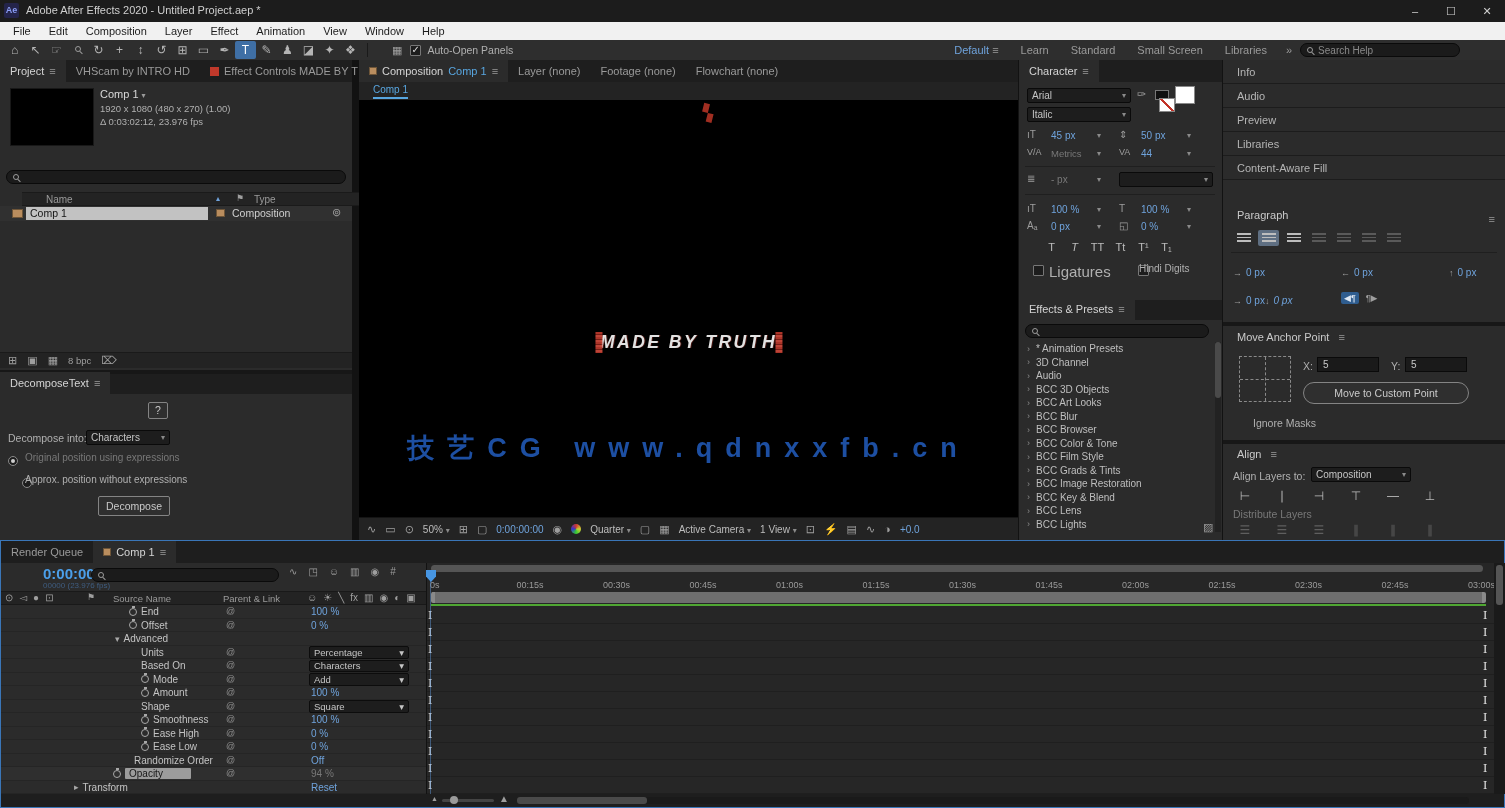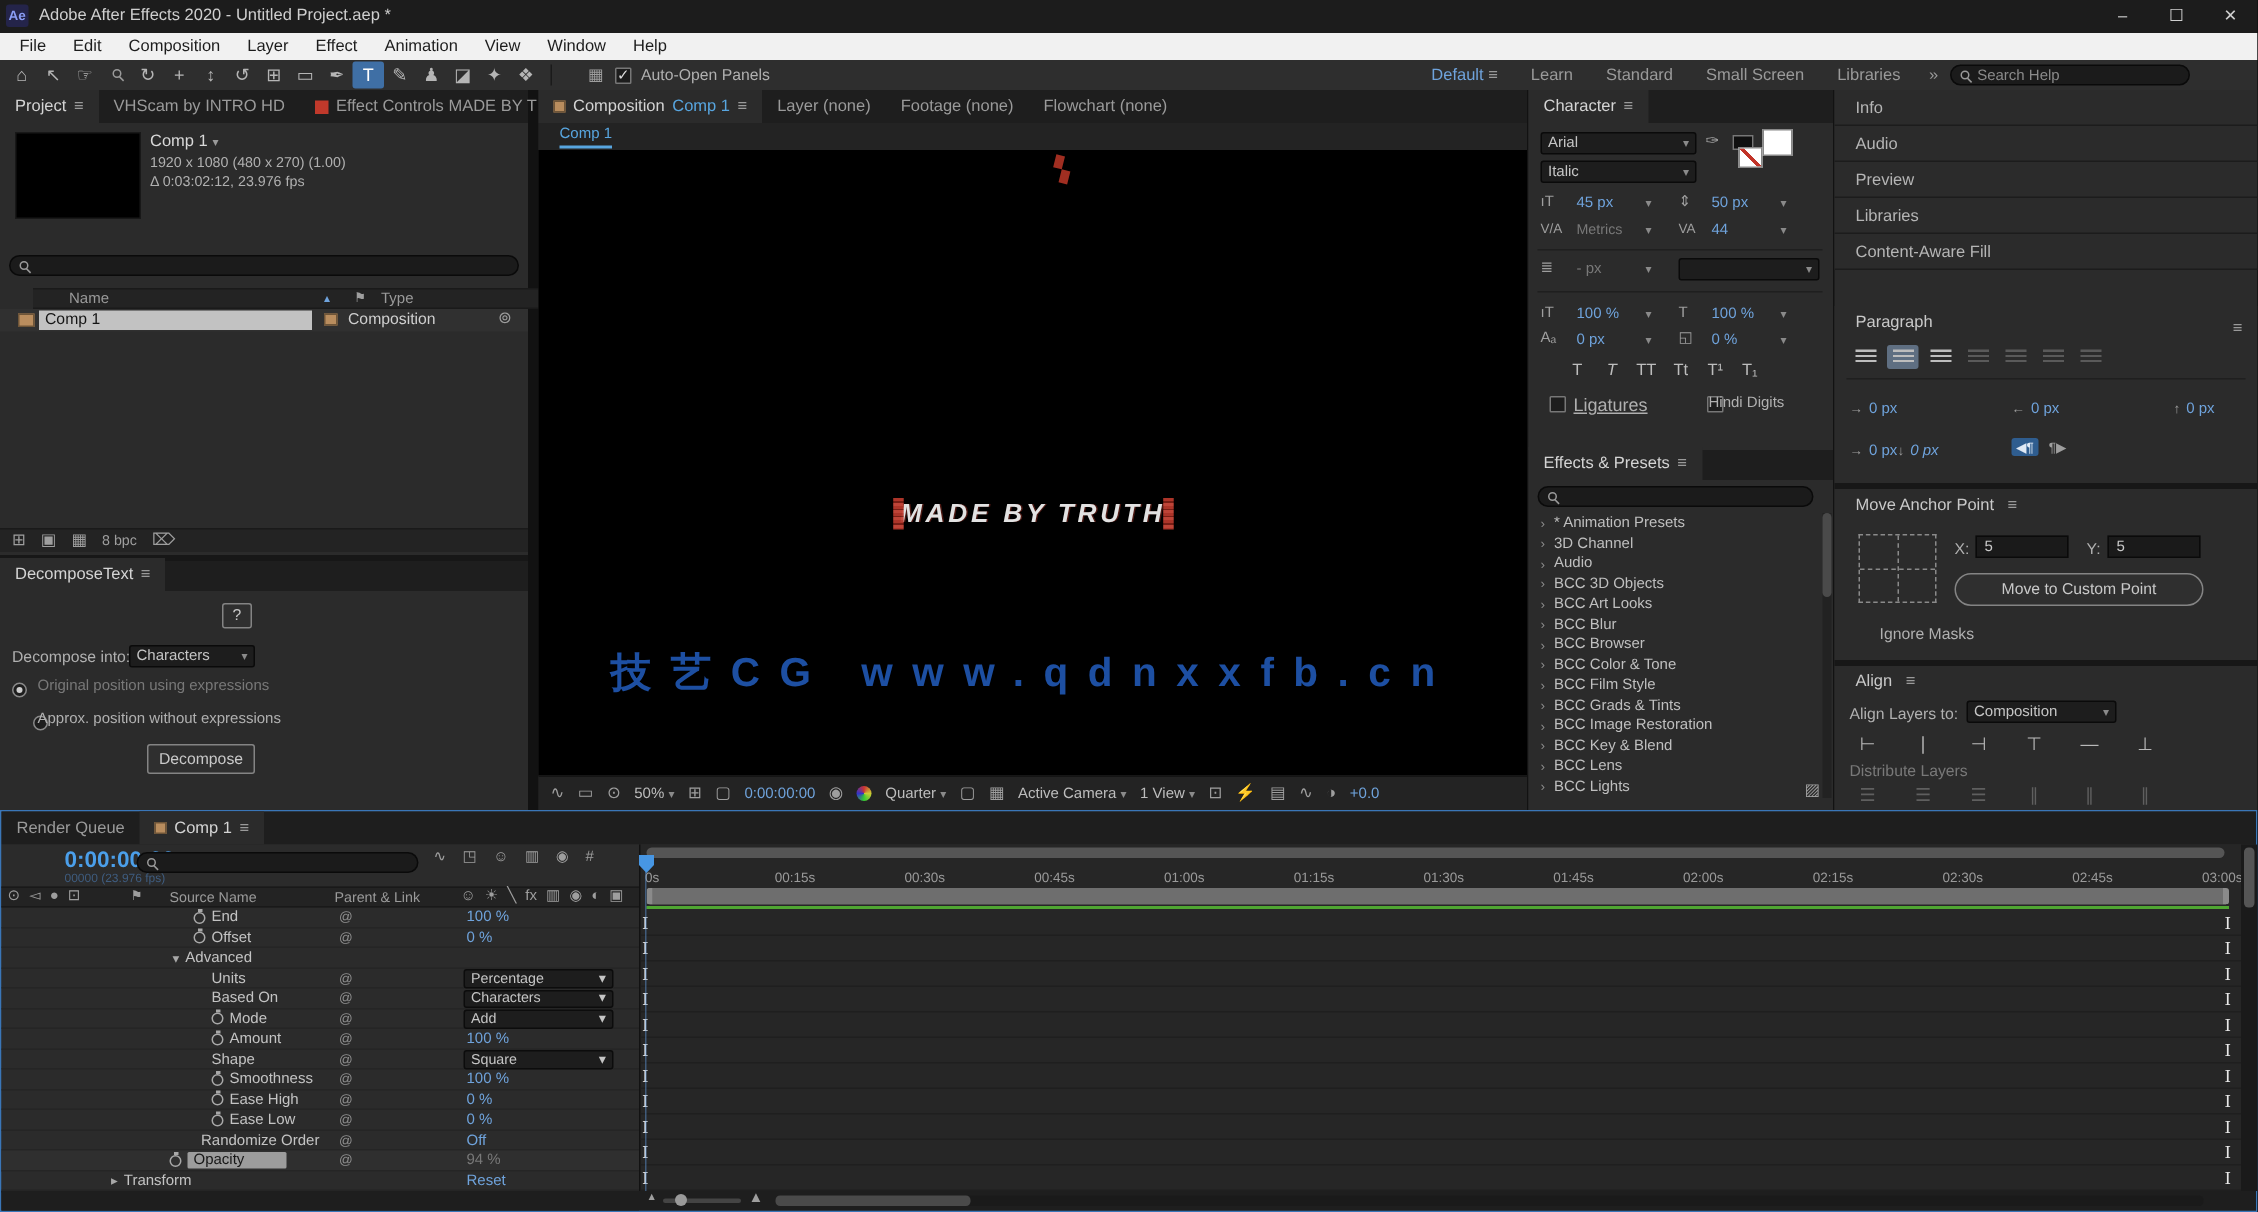--- a/index.html
+++ b/index.html
@@ -393,21 +393,21 @@
         </div>
       <div class="abs" id="faux-row" style="left:24px; top:158px; display:flex; gap:6px;">
           <div class="fauxbtn">T</div>
           <div class="fauxbtn" style="font-style: italic;">T</div>
           <div class="fauxbtn">TT</div>
           <div class="fauxbtn">Tt</div>
           <div class="fauxbtn">T¹</div>
           <div class="fauxbtn">T₁</div>
         </div>
       <span class="checkbox abs" style="left:14px; top:180px;"></span>
-      <span class="lbl abs" style="left:30px; top:181px; font-size:12px;text-decoration:underline;">Ligatures</span>
+      <span class="lbl abs" style="left:30px; top:181px; font-size:15px;">Ligatures</span>
       <span class="checkbox abs" style="left:104px; top:180px;"></span>
       <span class="lbl abs" style="left:120px; top:181px; font-size:10px;">Hindi Digits</span>
     </div>
 
     <div class="tabbar abs" style="left:0; top:240px; width:203px; height:20px;">
       <div class="ptab active">
         <span>Effects &amp; Presets</span>
         <span class="menu-glyph">≡</span>
       </div>
     </div>

